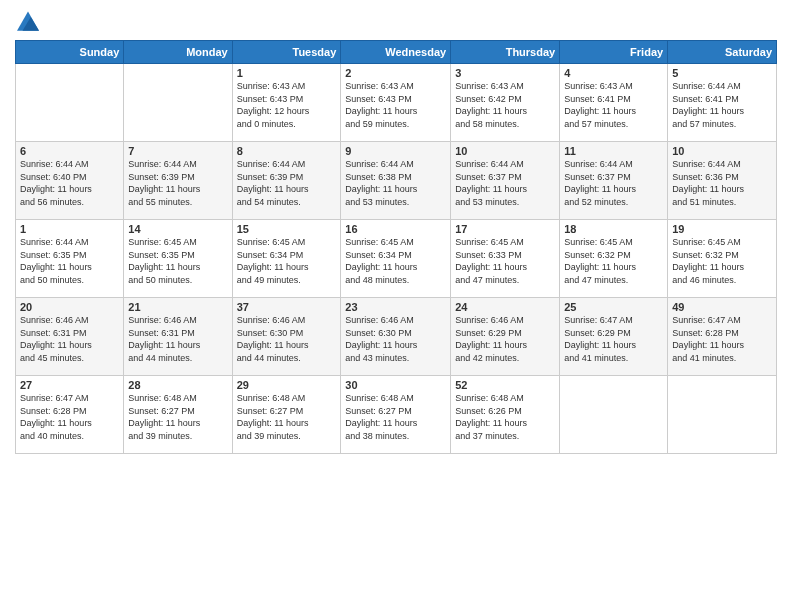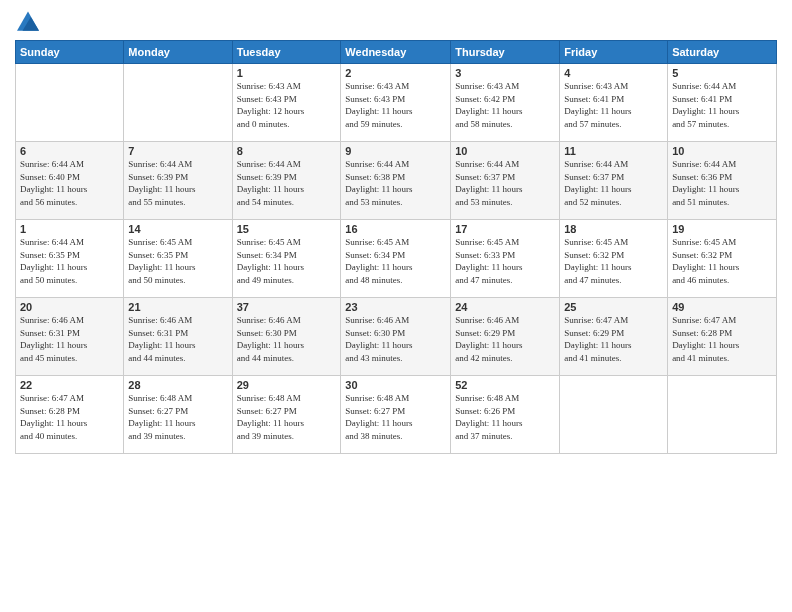--- a/index.html
+++ b/index.html
@@ -55,21 +55,21 @@
     }
     .calendar {
       width: 100%;
       border-collapse: collapse;
       font-size: 9.5px;
     }
     .calendar thead tr th {
       background: #2979c0;
       color: #fff;
       padding: 5px 4px;
-      text-align: left;
+      text-align: right;
       font-size: 11px;
       font-weight: bold;
       border: 1px solid #1a5fa0;
     }
     .calendar tbody tr td {
       border: 1px solid #ccc;
       padding: 3px 4px;
       vertical-align: top;
       width: 113px;
       height: 78px;
@@ -82,21 +82,20 @@
     .day-number {
       font-weight: bold;
       font-size: 11px;
       display: block;
       margin-bottom: 1px;
     }
     .day-info {
       font-size: 9px;
       line-height: 1.4;
       color: #333;
-      font-family: Liberation Serif, serif;
     }
     .empty {
       background: #fff !important;
     }
   </style>
 </head>
 <body>
 
 <div class="container">
   <div class="header">
@@ -316,21 +315,21 @@
           <td>
             <span class="day-number">49</span>
             <div class="day-info" style="white-space: pre-line;">Sunrise: 6:47 AM
 Sunset: 6:28 PM
 Daylight: 11 hours
 and 41 minutes.</div>
           </td>
         </tr>
         <tr>
           <td>
-            <span class="day-number">22</span>
+            <span class="day-number">27</span>
             <div class="day-info" style="white-space: pre-line;">Sunrise: 6:47 AM
 Sunset: 6:28 PM
 Daylight: 11 hours
 and 40 minutes.</div>
           </td>
           <td>
             <span class="day-number">28</span>
             <div class="day-info" style="white-space: pre-line;">Sunrise: 6:48 AM
 Sunset: 6:27 PM
 Daylight: 11 hours

